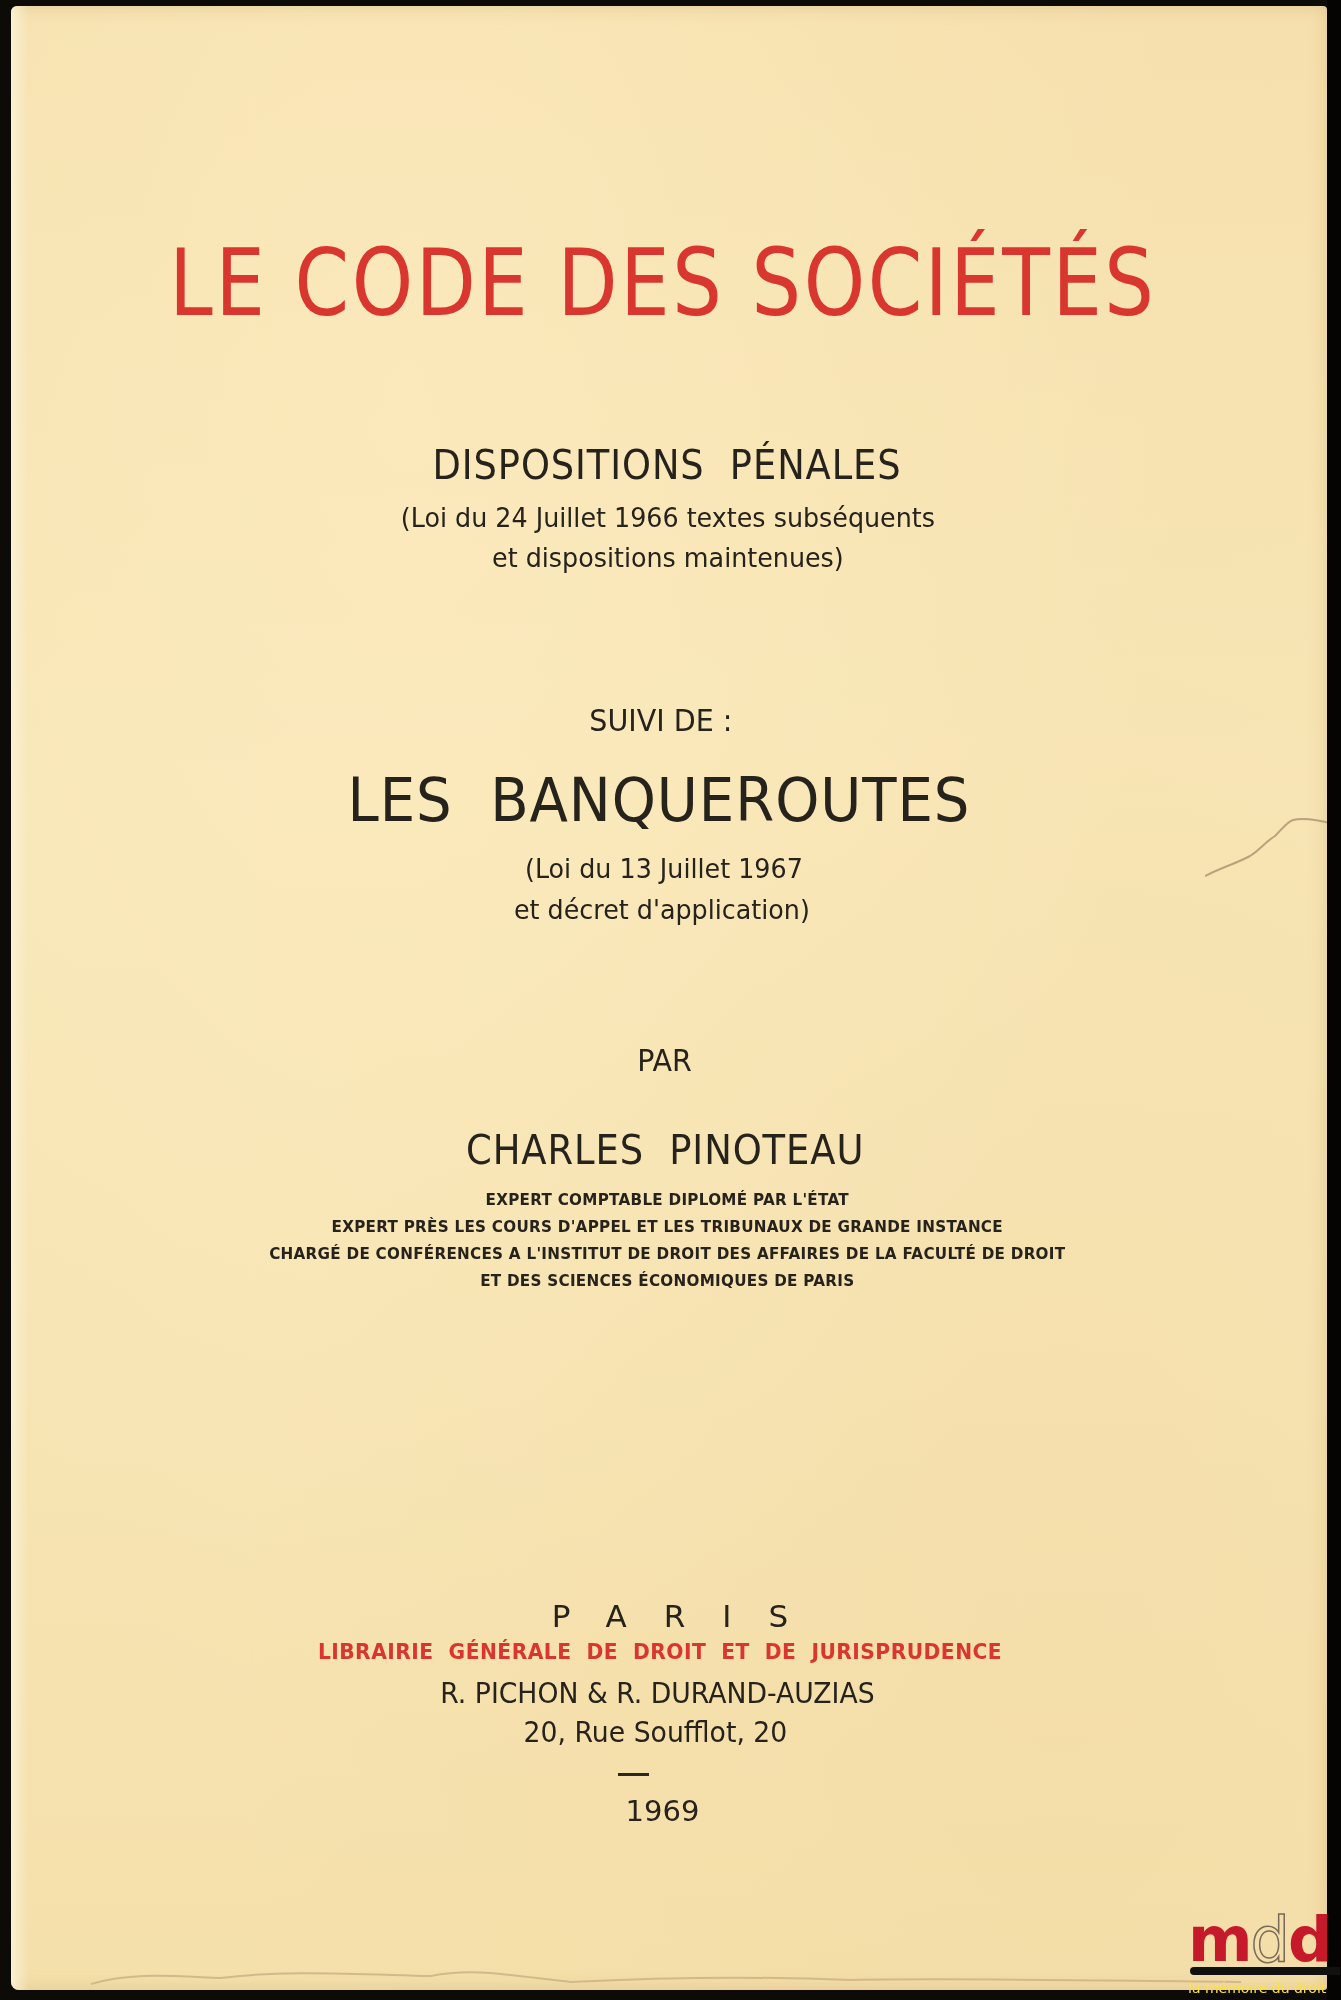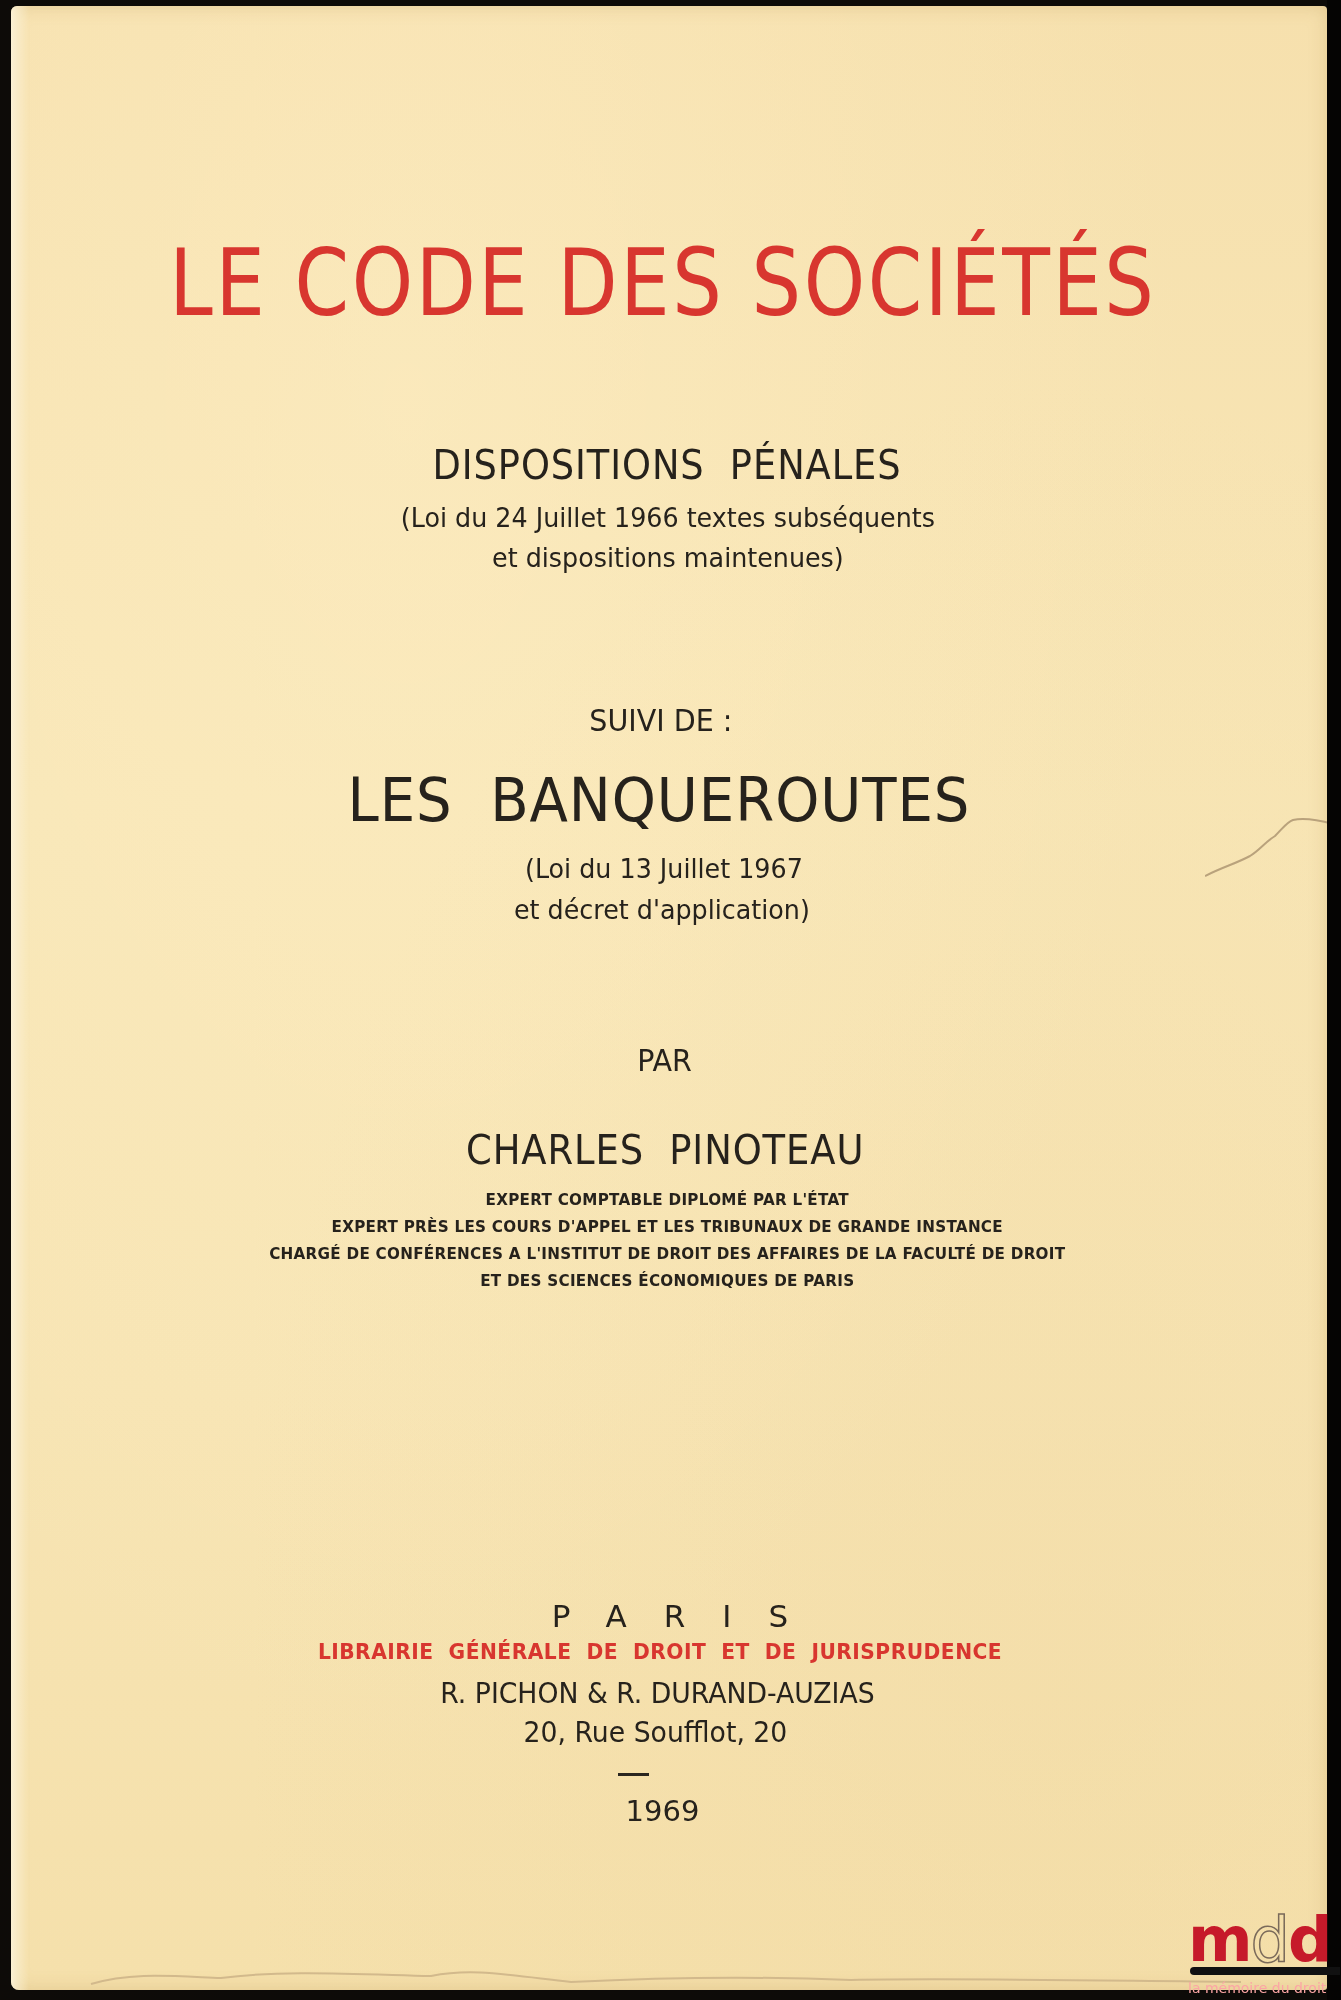--- a/index.html
+++ b/index.html
@@ -210,21 +210,21 @@
       height: 8px;
       background: #111;
       border-radius: 4px 0 0 4px;
     }
     .logo-tag {
       position: absolute;
       left: 8px;
       top: 74px;
       font-size: 14px;
       line-height: 18px;
-      color: #fca5a5;
+      color: #fde047;
       white-space: nowrap;
       font-family: "DejaVu Sans", sans-serif;
     }
     .right-dark {
       position: absolute;
       left: 1327px;
       top: 0;
       width: 14px;
       height: 2000px;
       background: #050403;

